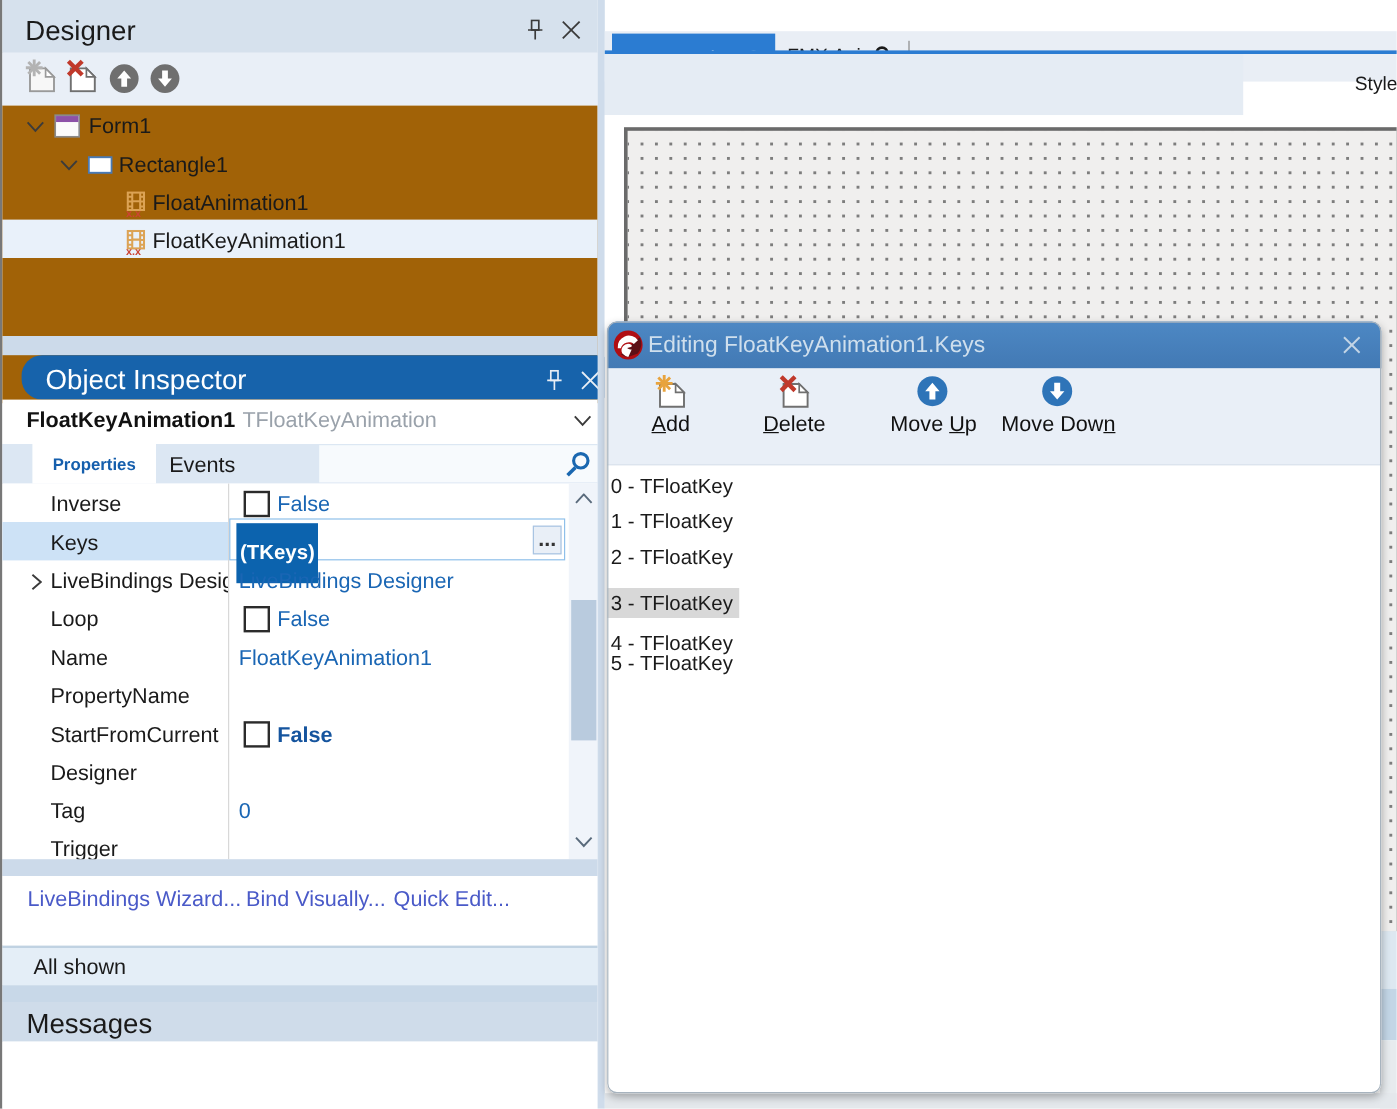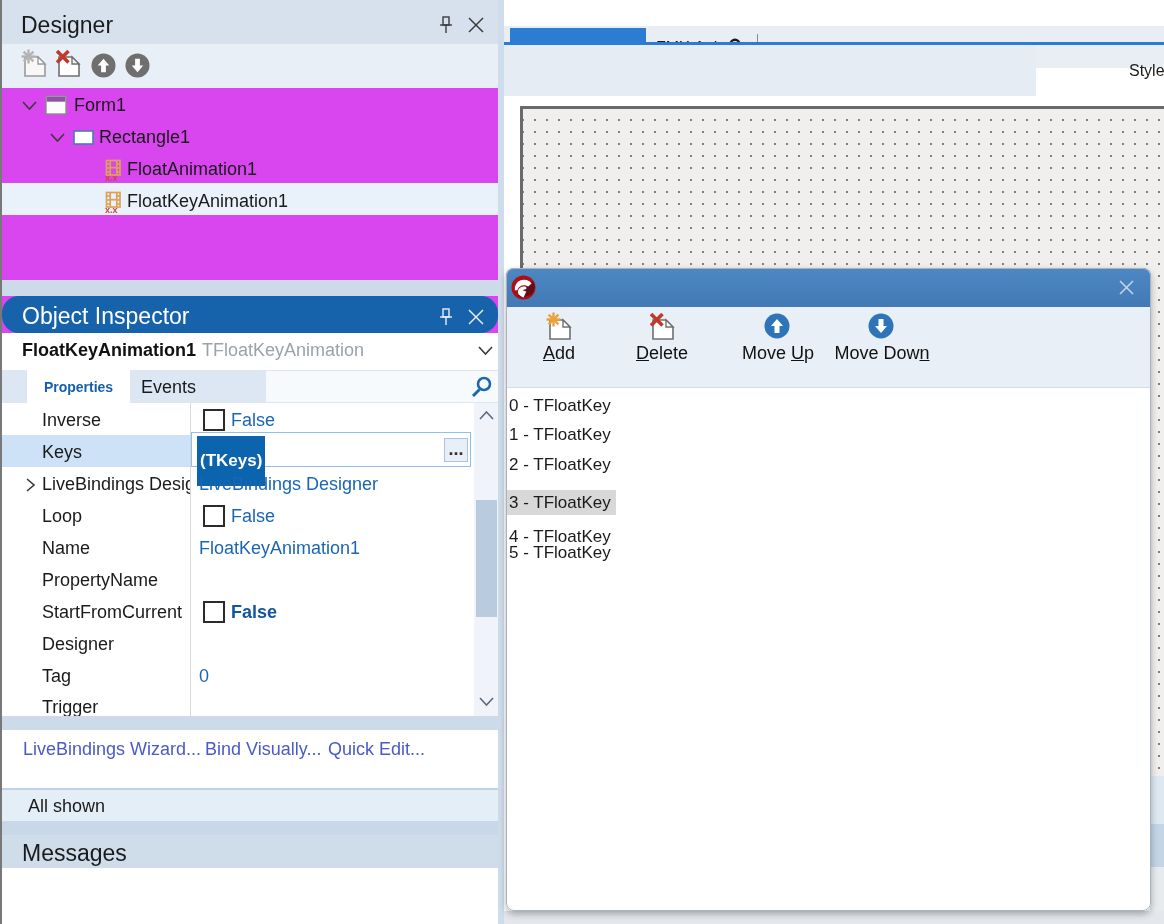--- a/index.html
+++ b/index.html
@@ -54,21 +54,21 @@
   <svg class="abs" style="left:89px;top:9px;" width="25" height="25" viewBox="0 0 26 26">
     <circle cx="13" cy="13" r="12.5" fill="#6f6f6f"></circle>
     <path d="M13 6 L19 13 L15.5 13 L15.5 20 L10.5 20 L10.5 13 L7 13 Z" fill="#fff"></path>
   </svg>
 
   <svg class="abs" style="left:123px;top:9px;" width="25" height="25" viewBox="0 0 26 26">
     <circle cx="13" cy="13" r="12.5" fill="#6f6f6f"></circle>
     <path d="M13 20 L7 13 L10.5 13 L10.5 6 L15.5 6 L15.5 13 L19 13 Z" fill="#fff"></path>
   </svg>
 </div>
-<div class="abs" id="structTree" style="left:2px;top:88px;width:496px;height:248px;background:#d946ef;font-size:18px;color:#1a1a1a;">
+<div class="abs" id="structTree" style="left:2px;top:88px;width:496px;height:248px;background:#a16207;font-size:18px;color:#1a1a1a;">
 
   <svg class="abs" style="left:20px;top:13px;" width="15" height="10" viewBox="0 0 15 10">
     <polyline points="1,1 7.5,8 14,1" fill="none" stroke="#3b3b3b" stroke-width="1.6"></polyline>
   </svg>
   <svg class="abs" style="left:43px;top:7px;" width="22" height="20" viewBox="0 0 22 20">
     <rect x="1" y="1" width="20" height="18" fill="#fbfbfb" stroke="#8a8a8a" stroke-width="1.4"></rect>
     <rect x="1.7" y="1.7" width="18.6" height="5" fill="#8d52a8"></rect>
   </svg>
   <span class="abs" style="left:72px;top:7px;">Form1</span>
 
@@ -111,21 +111,21 @@
         <line x1="11.8" y1="9" x2="15" y2="9"></line>
         <line x1="11.8" y1="13" x2="15" y2="13"></line>
     </g>
     <text x="0" y="21.5" font-family="Liberation Sans" font-size="9" font-weight="bold" fill="#cc4433">x.x</text>
   </svg>
   <span class="abs" style="left:125px;top:103px;">FloatKeyAnimation1</span>
 </div>
 
 <div class="abs" style="left:2px;top:280px;width:496px;height:16px;background:#ccdaea;"></div>
 
-<div class="abs" style="left:2px;top:296px;width:496px;height:37px;background:#1763ab;border-radius:17px;">
+<div class="abs" style="left:18px;top:296px;width:496px;height:37px;background:#1763ab;border-radius:17px;">
   <div class="abs" style="left:20px;top:0;height:37px;line-height:40px;font-size:23px;color:#fff;">Object Inspector</div>
   <svg class="abs" style="left:436px;top:12px;" width="16" height="18" viewBox="0 0 16 18">
     <g stroke="#e8eef5" stroke-width="1.4" fill="none">
       <rect x="5" y="1" width="6" height="8"></rect>
       <line x1="2" y1="9" x2="14" y2="9"></line>
       <line x1="8" y1="9" x2="8" y2="17"></line>
     </g>
   </svg>
   <svg class="abs" style="left:466px;top:13px;" width="16" height="16" viewBox="0 0 16 16">
     <g stroke="#e8eef5" stroke-width="1.5">
@@ -253,20 +253,21 @@
 <div class="abs" id="dialog" style="left:506px;top:268px;width:645px;height:643px;border-radius:8px;
      box-shadow:0 3px 7px rgba(0,0,0,0.3);background:#fff;">
   <div class="abs" id="dlgTitle" style="left:0;top:0;width:645px;height:39px;border-radius:8px 8px 0 0;
        background:linear-gradient(#4d88c4,#4279b4);">
     <svg class="abs" style="left:5px;top:7px;" width="25" height="25" viewBox="0 0 25 25">
       <circle cx="12.5" cy="12.5" r="12" fill="#b00e13"></circle>
       <path d="M22 6 a12 12 0 0 1 -1.5 13.5 l-8 3 a12 12 0 0 1 -6 -2 z" fill="#5d1016"></path>
       <path d="M3.8 15.2 A9.3 9.3 0 0 1 20.6 8.6 L17.2 11.6 A6.9 6.9 0 0 0 6.4 15.2 Z" fill="#fff"></path>
       <path d="M7.6 19.6 A5.6 5.6 0 0 1 13.9 11.6 C15.7 12.3 16.1 13.6 14.7 14.2 L11.6 14.9 C12.6 15.7 14.3 16.3 15.4 16.3 L12.6 22.6 A12 12 0 0 1 7.6 19.6 Z" fill="#fff"></path>
     </svg>
+    <span class="abs" style="left:34px;top:0;height:39px;line-height:40px;font-size:19px;color:#cfdfed;">Editing FloatKeyAnimation1.Keys</span>
     <svg class="abs" style="left:613px;top:12px;" width="15" height="15" viewBox="0 0 15 15">
       <g stroke="#c3d5e6" stroke-width="1.6">
           <line x1="1" y1="1" x2="14" y2="14"></line>
           <line x1="14" y1="1" x2="1" y2="14"></line>
         </g>
     </svg>
   </div>
   <div class="abs" id="dlgToolbar" style="left:0;top:39px;width:645px;height:80px;background:#e9eff7;border-bottom:1px solid #d4dde8;">
 
     <svg class="abs" style="left:40px;top:5px;" width="27" height="28" viewBox="0 0 27 28">

